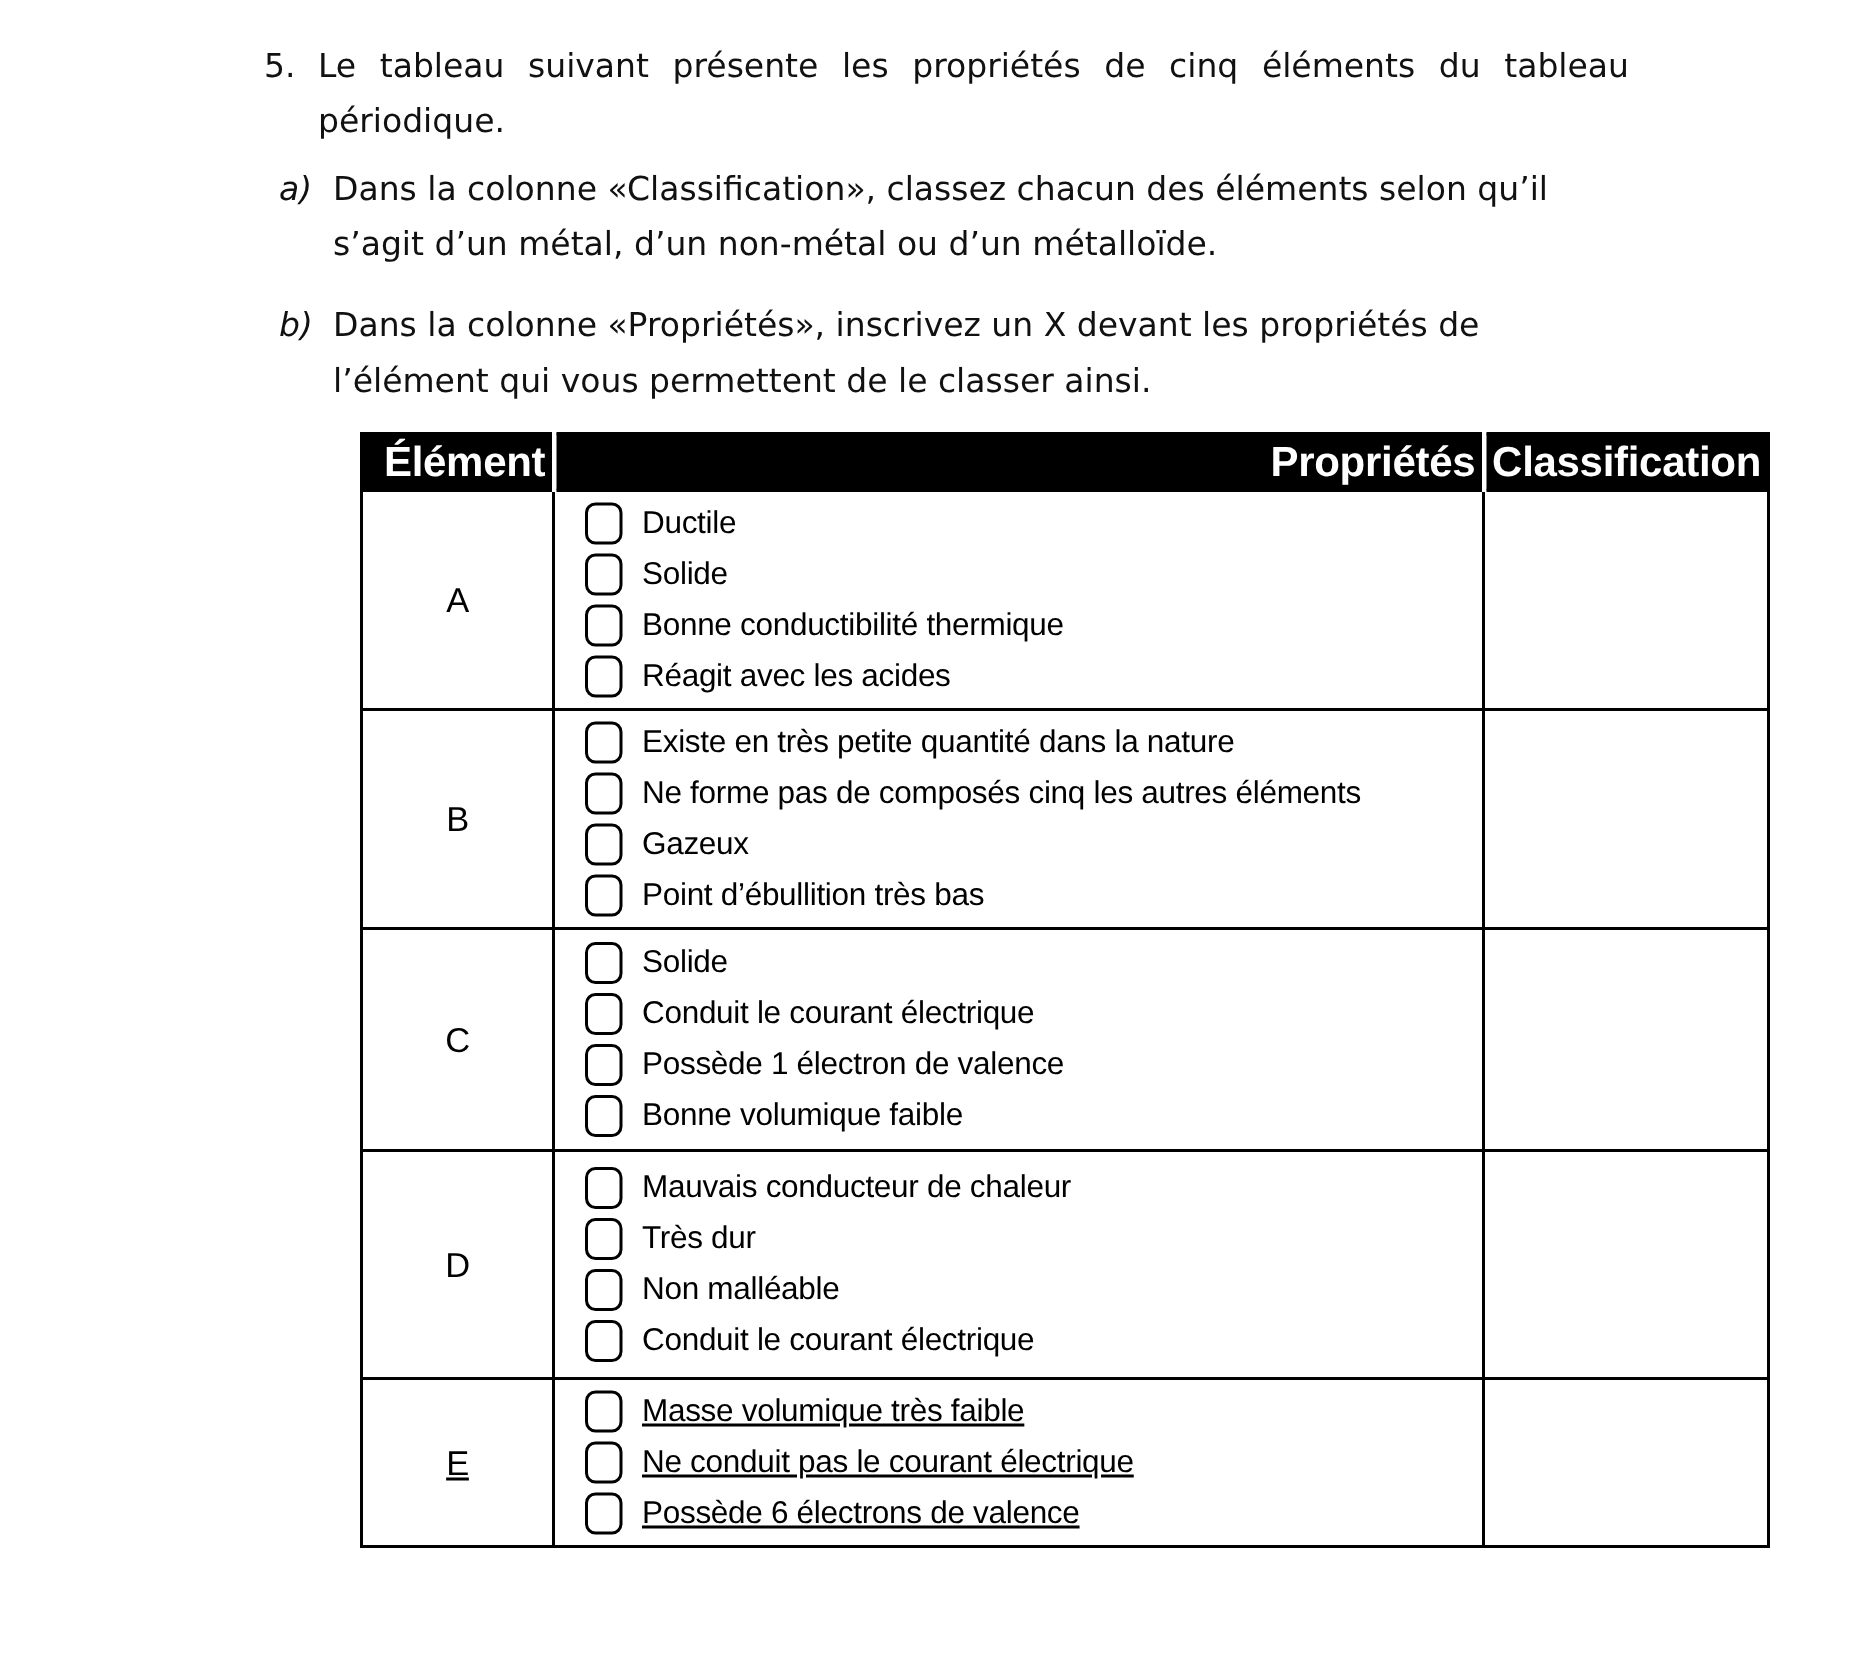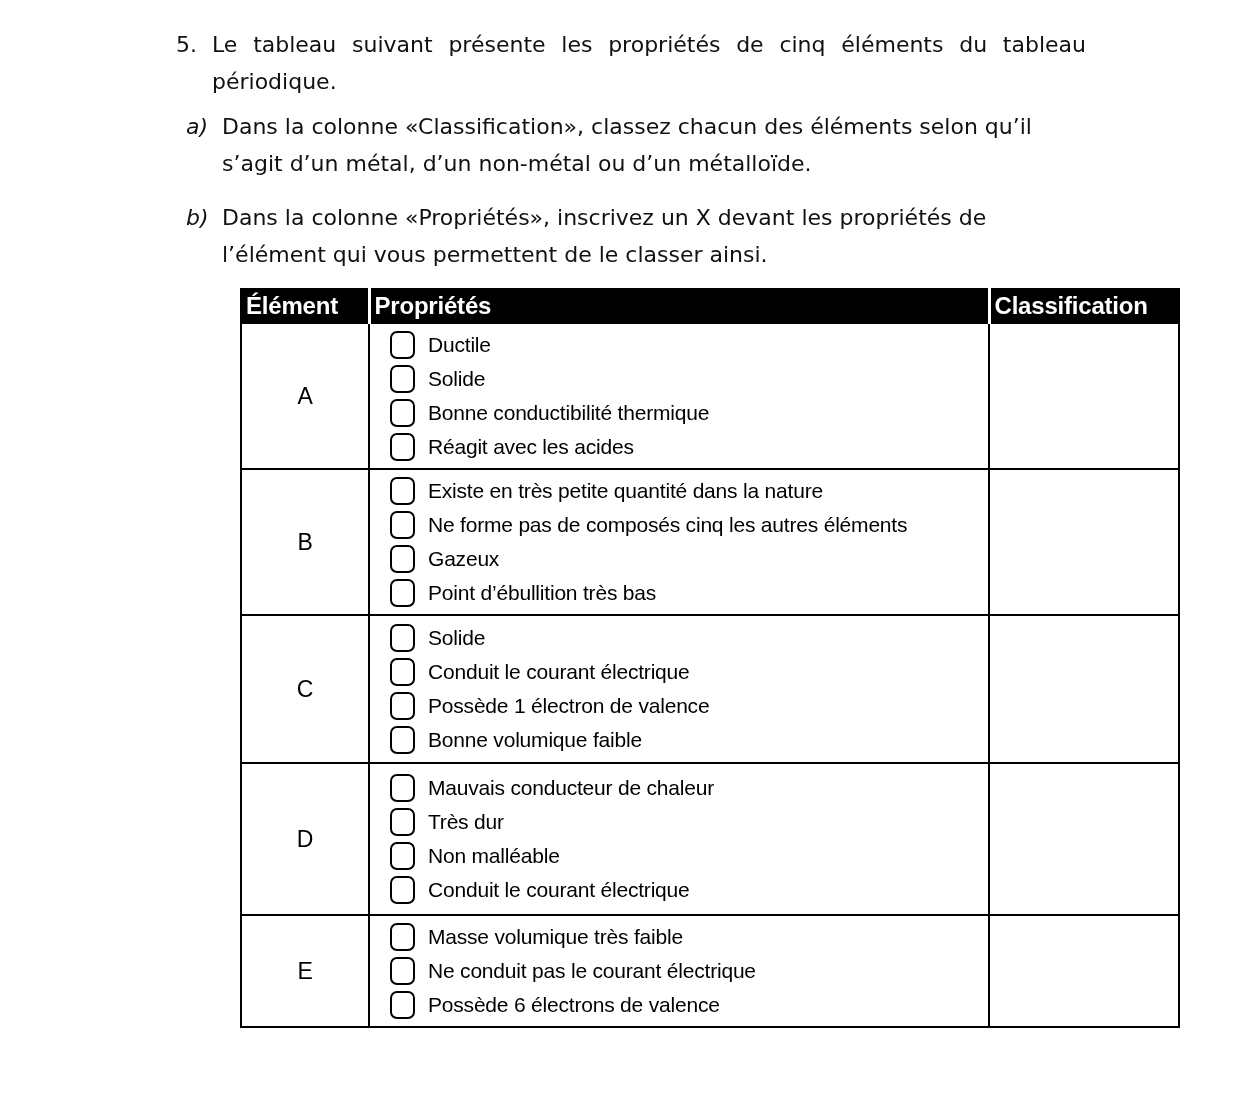--- a/index.html
+++ b/index.html
@@ -46,42 +46,42 @@
     letter-spacing: -0.2px;
   }
   table.props col.c-el { width: 128px; }
   table.props col.c-pr { width: 620px; }
   table.props col.c-cl { width: 190px; }
 
   table.props th {
     background: #000000;
     color: #ffffff;
     font-weight: bold;
-    font-size: 24px;
+    font-size: 28px;
     height: 19px;
-    text-align: left;
+    text-align: right;
     vertical-align: middle;
     border-top: 2px solid #000;
     border-bottom: 2px solid #000;
     border-left: 3px solid #ffffff;
     padding: 2px 4px;
   }
   table.props th:first-child { border-left: 2px solid #000; }
   table.props th:last-child  { border-right: 2px solid #000; }
 
   table.props td {
     border: 2px solid #000000;
     vertical-align: middle;
     background: #ffffff;
   }
   tr.row-0 td { height: 146px; }
   tr.row-1 td { height: 139px; margin-top: 20px; }
   tr.row-2 td { height: 148px; }
   tr.row-3 td { height: 152px; text-align: center; }
-  tr.row-4 td { height: 108px; }
+  tr.row-4 td { height: 108px; text-decoration: underline; }
 
   td.element-cell {
     text-align: center;
     font-size: 23px;
   }
   td.props-cell { padding: 4px 2px 4px 20px; }
   .prop-stack {
     display: flex;
     flex-direction: column;
     justify-content: center;

